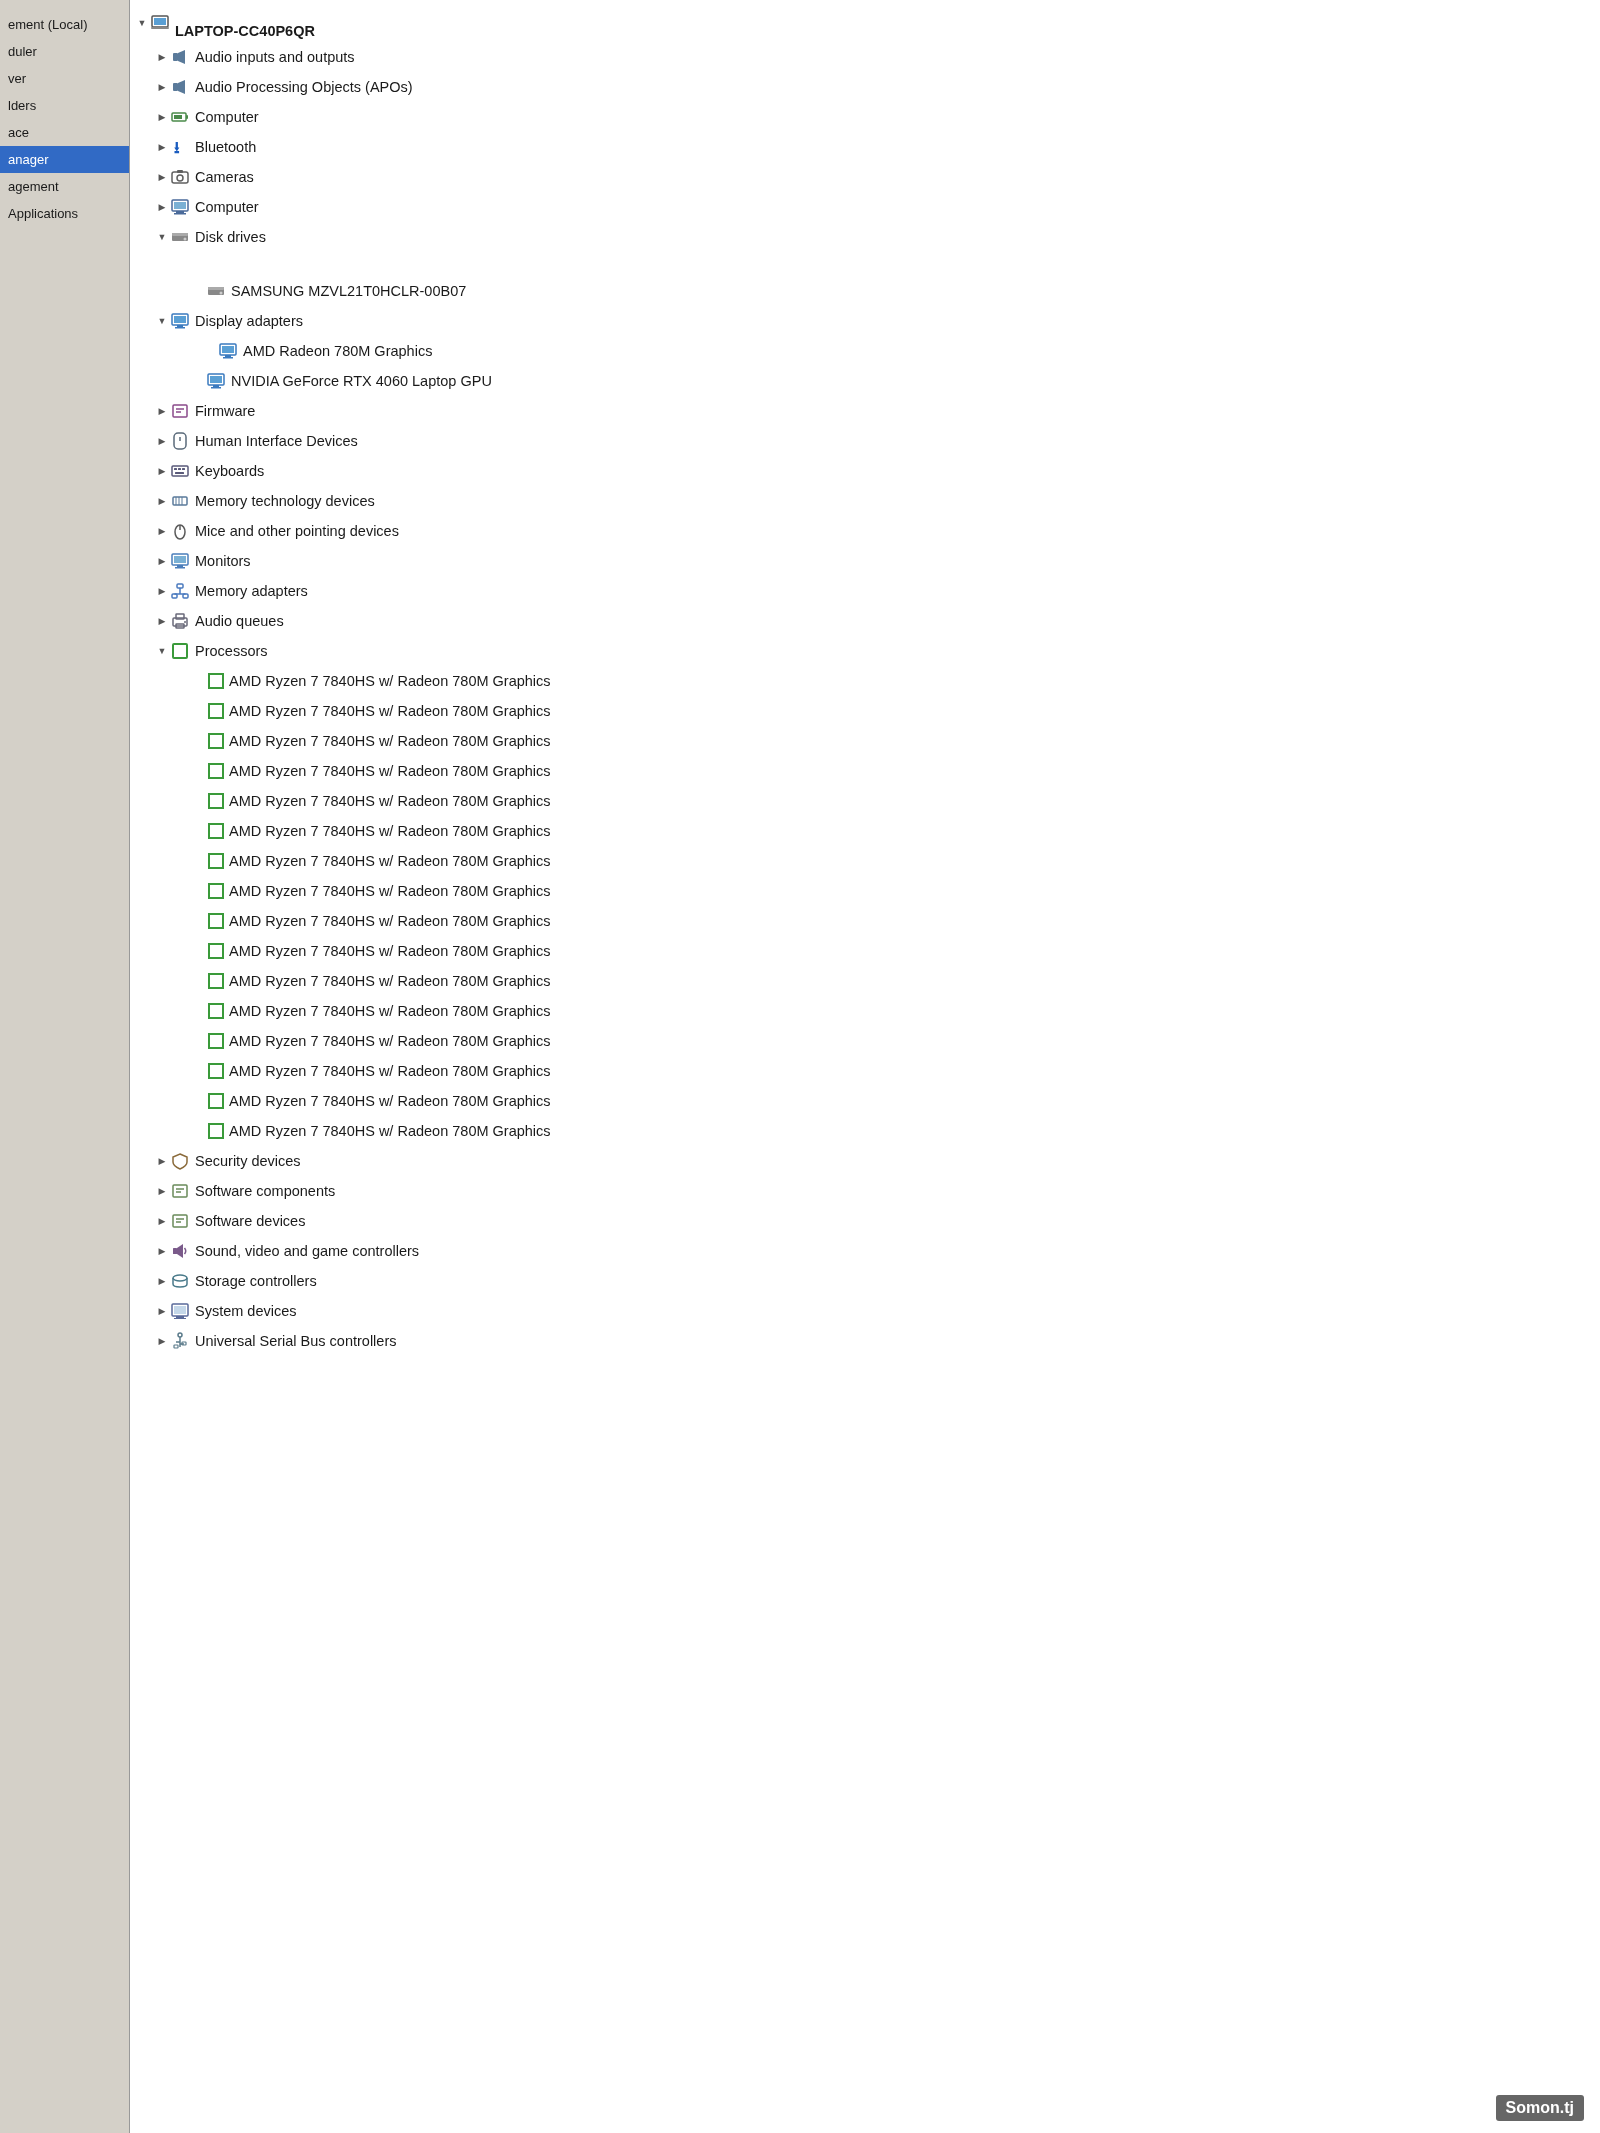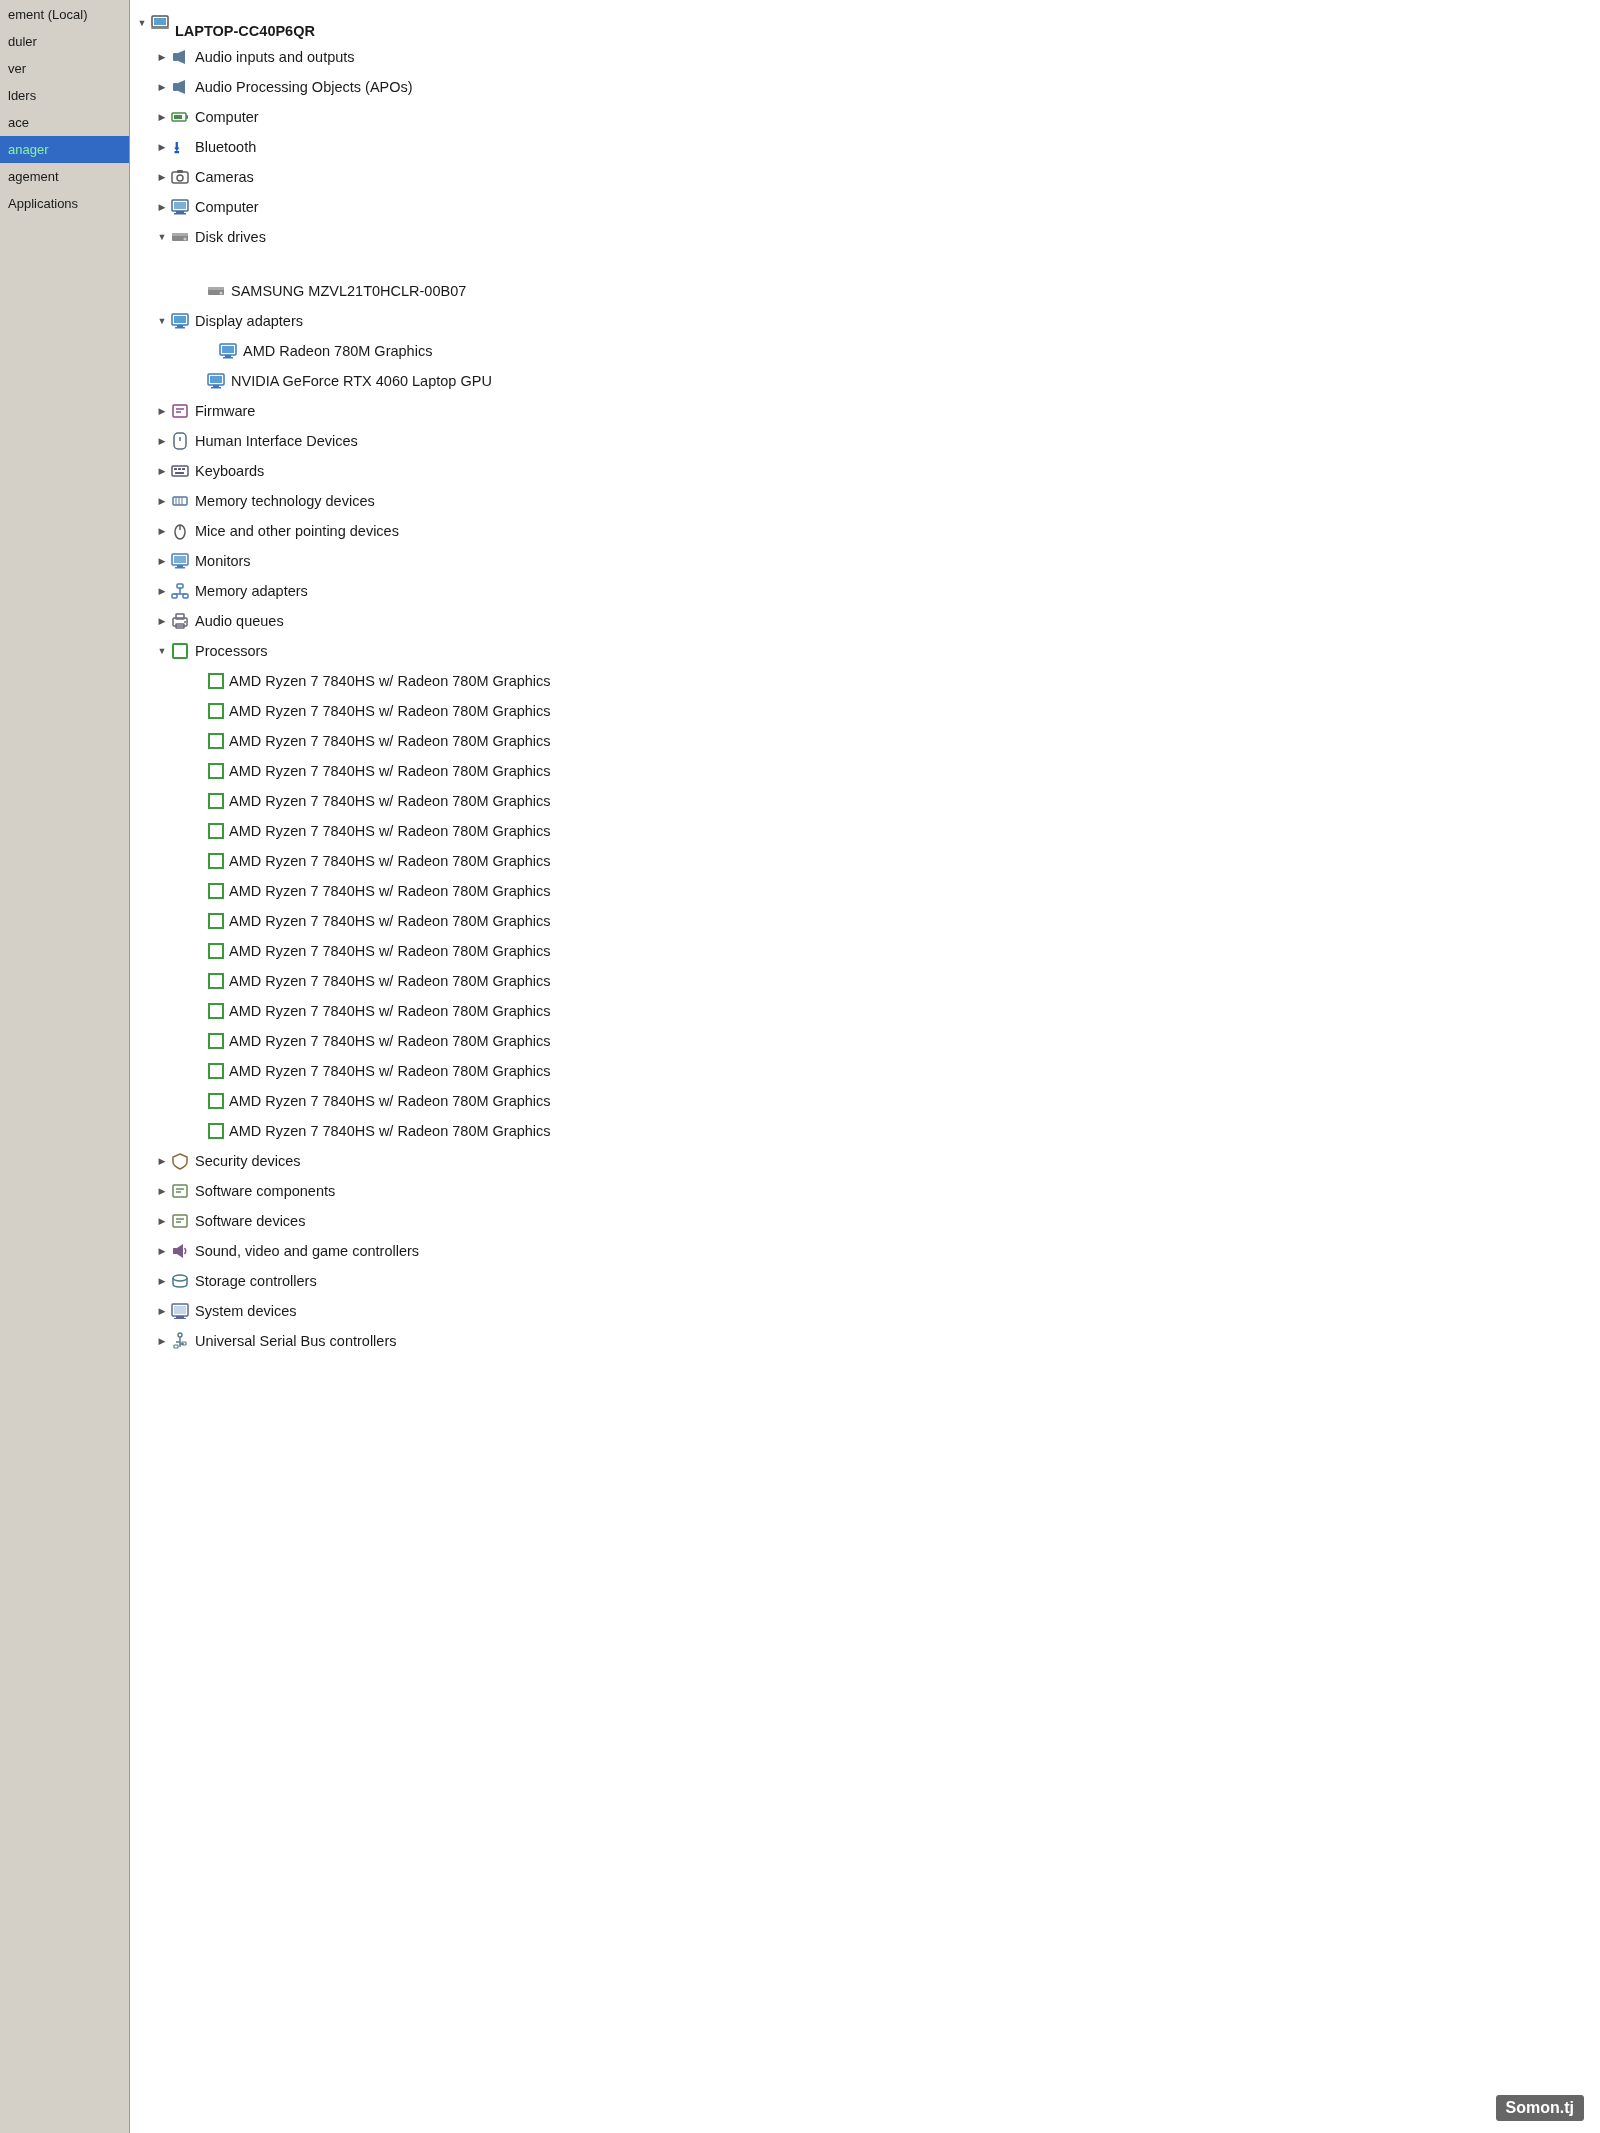--- a/index.html
+++ b/index.html
@@ -12,35 +12,35 @@
       min-height: 2133px;
       display: flex;
       overflow: hidden;
     }
 
     
     .sidebar {
       width: 130px;
       background: #d4d0c8;
       border-right: 1px solid #999;
-      padding-top: 1px;
+      padding-top: 11px;
       flex-shrink: 0;
     }
     .sidebar-item {
       padding: 6px 8px;
       font-size: 13px;
       color: #1a1a1a;
       cursor: pointer;
       white-space: nowrap;
       overflow: hidden;
       text-overflow: ellipsis;
     }
     .sidebar-item.selected {
       background: #316ac5;
-      color: #86efac;
+      color: #ffffff;
     }
 
     
     .main {
       flex: 1;
       background: #f0f0f0;
       overflow-y: auto;
       padding: 0;
     }
 

